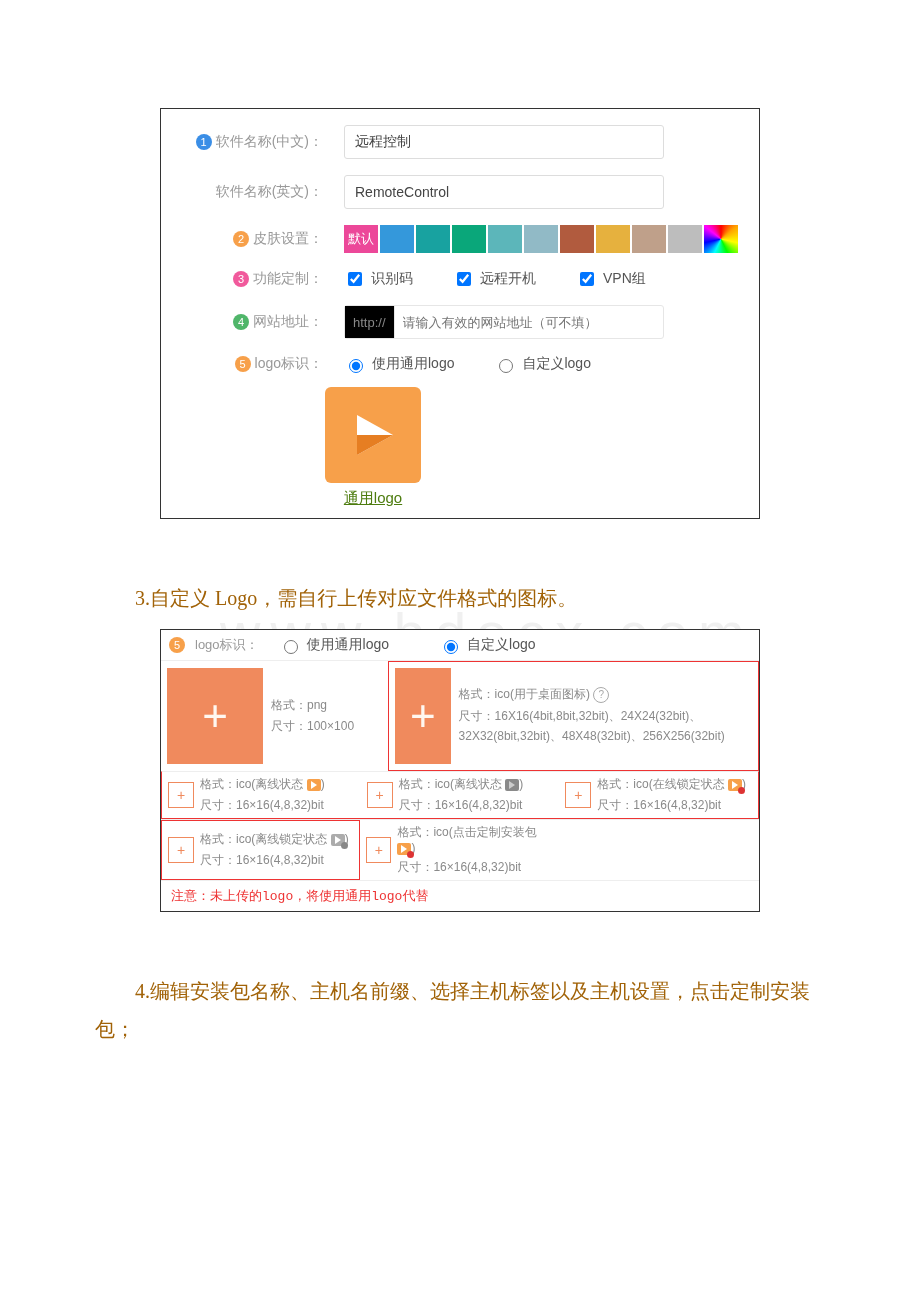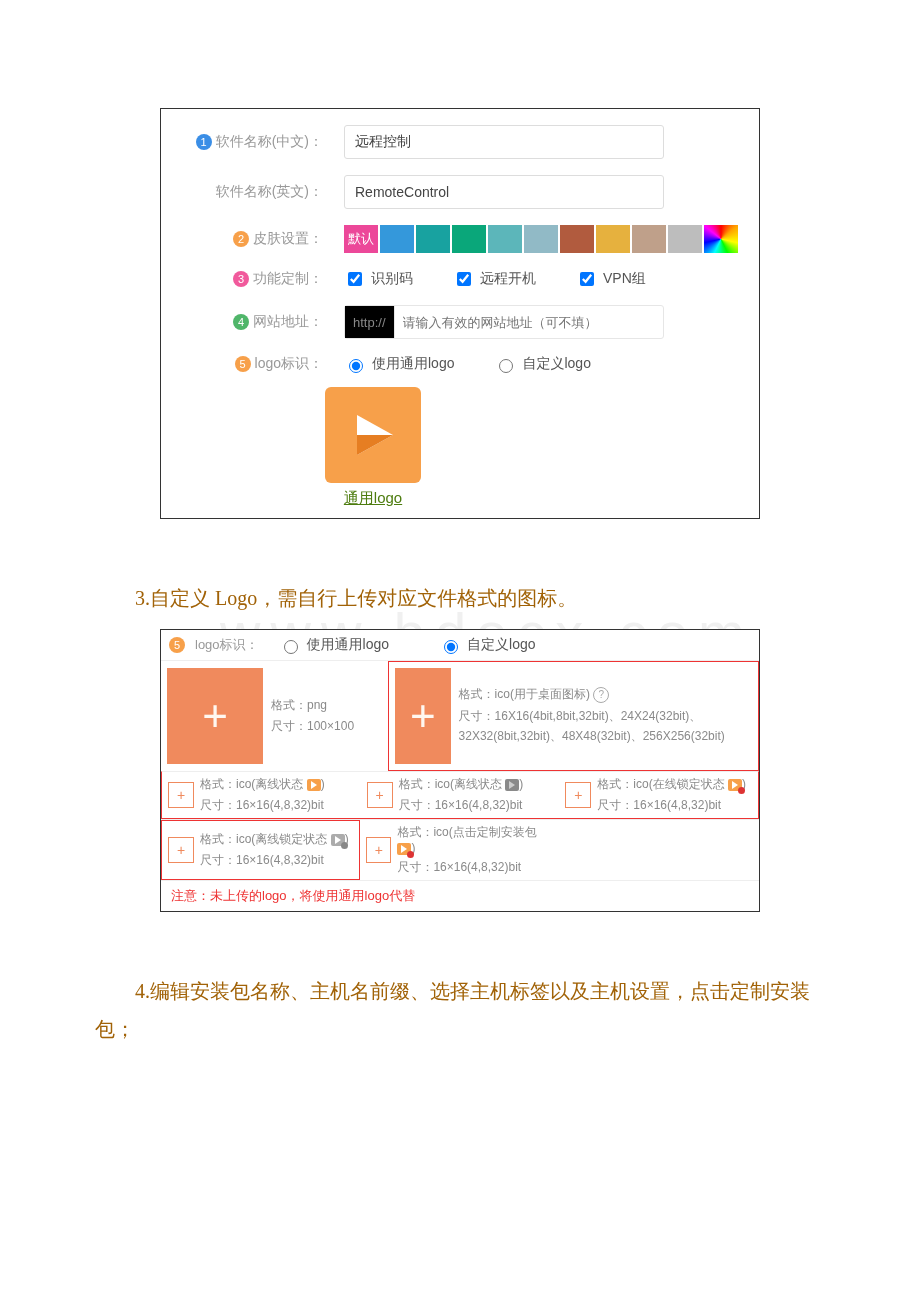--- a/index.html
+++ b/index.html
@@ -235,20 +235,21 @@
     box-sizing: border-box;
     font-size: 12px;
     color: #888;
   }
   .redbox-cell { border: 1px solid #e33; }
   .note {
     color: #e33;
     font-size: 13px;
     padding: 6px 10px;
     border-top: 1px solid #eee;
+    font-family: Liberation Mono, monospace;
   }
   .status-ico {
     display: inline-block;
     width: 14px;
     height: 12px;
     background: #f7a04a;
     border-radius: 2px;
     position: relative;
     vertical-align: middle;
   }

